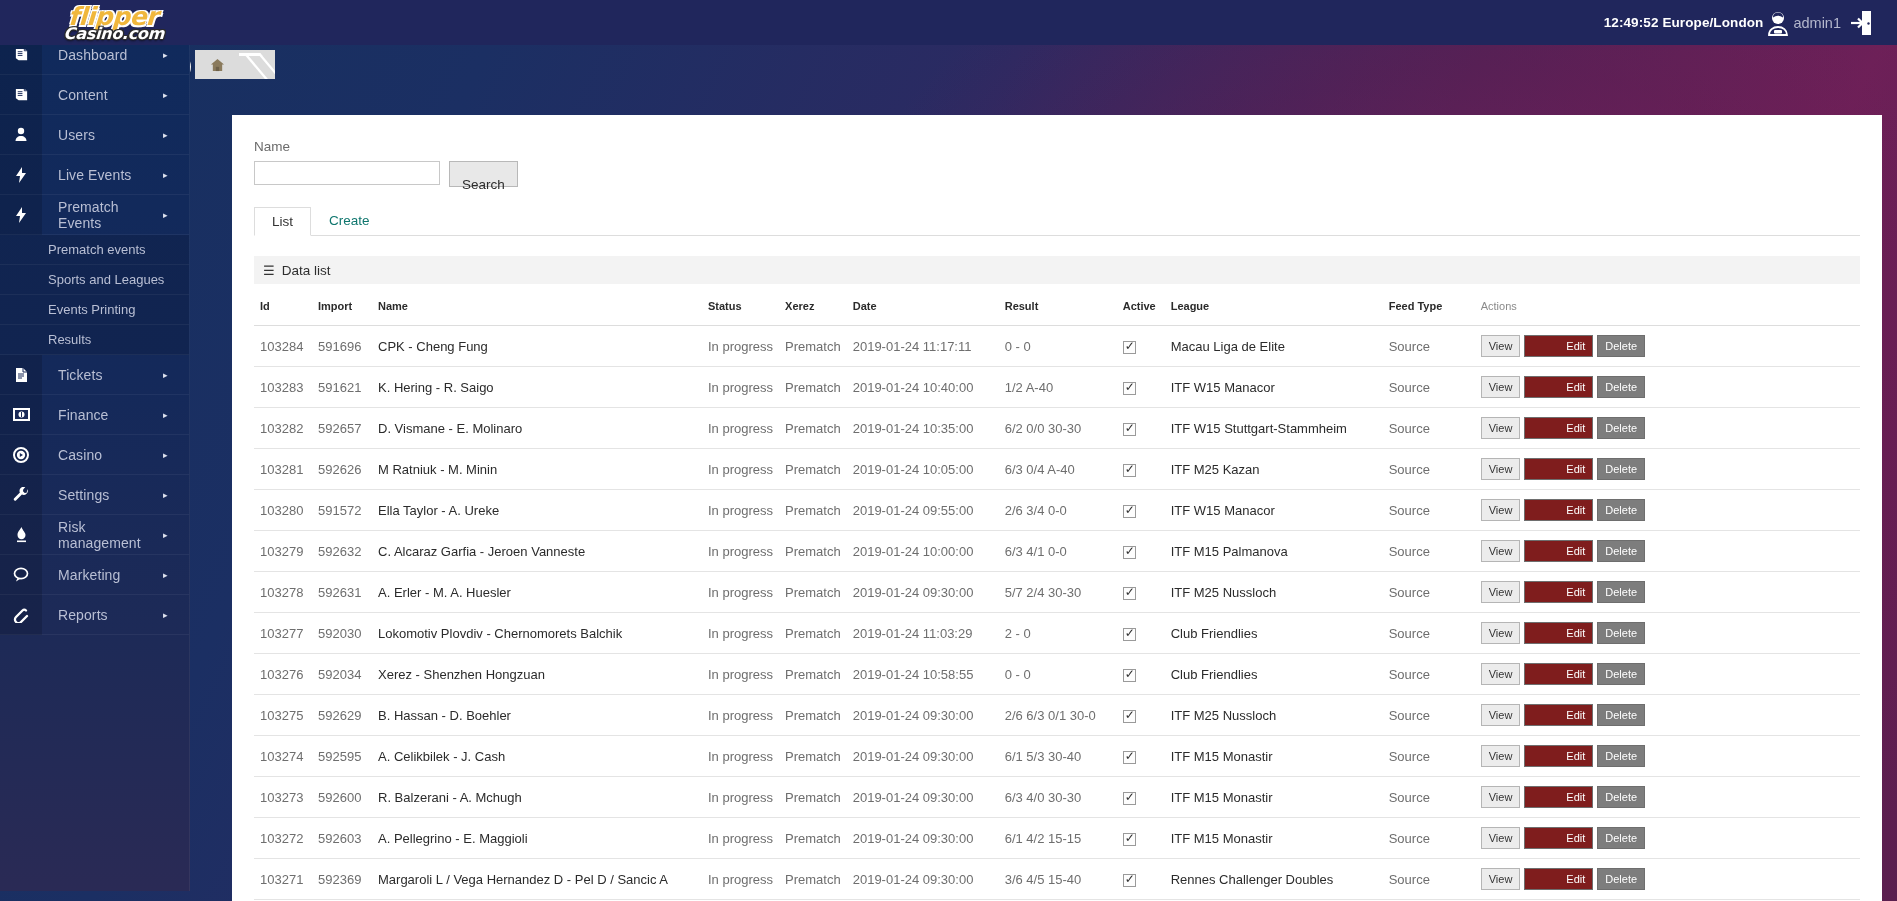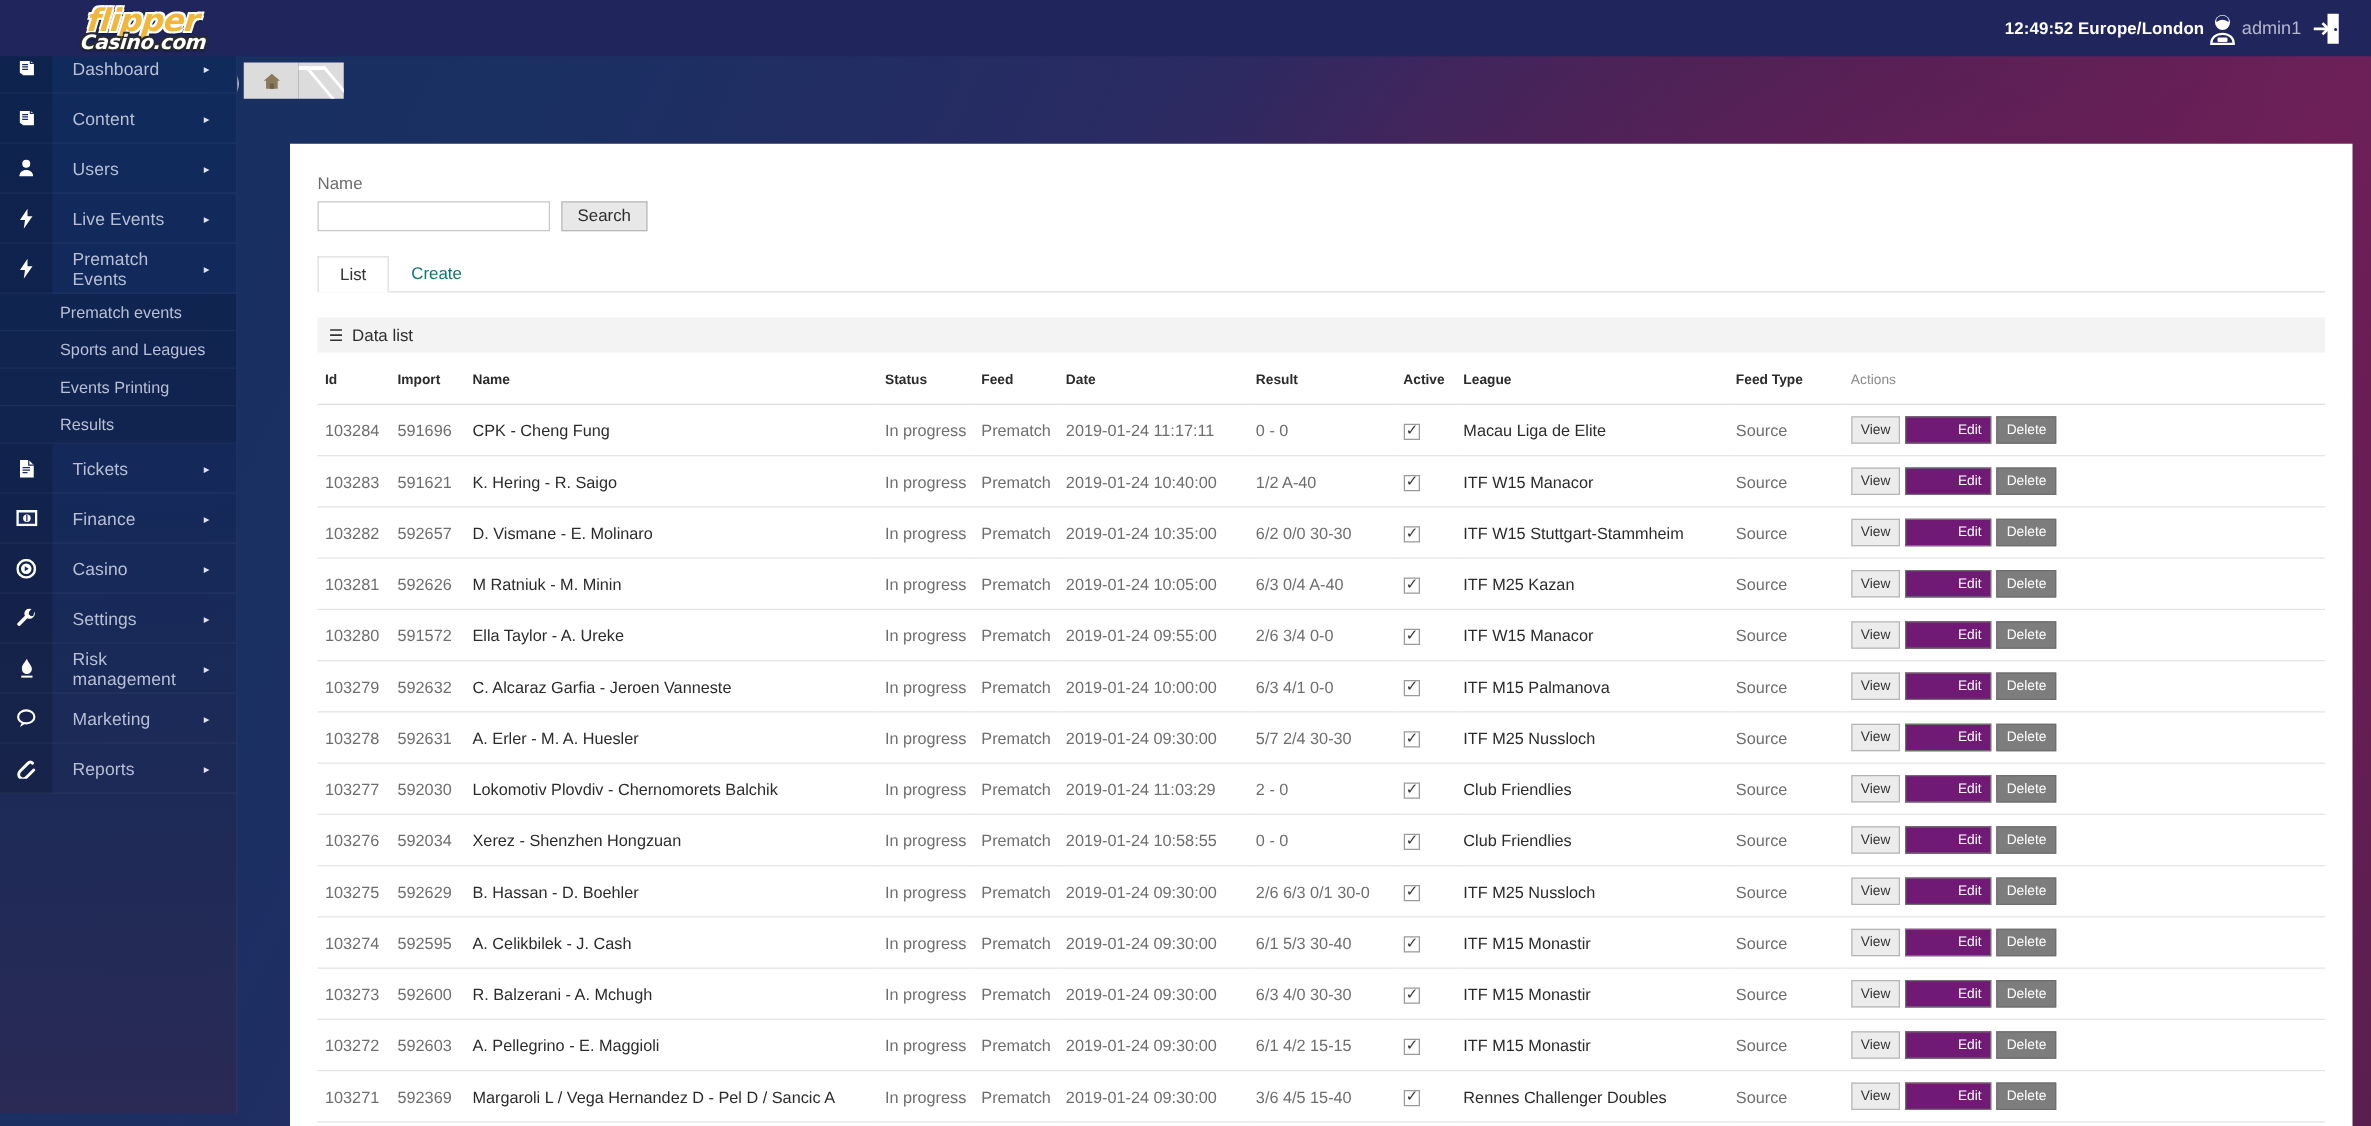--- a/index.html
+++ b/index.html
@@ -148,21 +148,21 @@
 
   .form-label { color: #6b6b6b; font-size: 13.5px; margin-bottom: 7px; }
   .form-row { display: flex; align-items: flex-start; gap: 9px; }
   .name-input {
     width: 186px; height: 24px;
     border: 1px solid #c8c8c8; background: #fff;
     font-family: "Liberation Sans", sans-serif; font-size: 13px;
     padding: 0 5px; color: #333; outline: none;
   }
   .search-btn {
-    height: 24px; padding: 0 12px;
+    height: 24px; padding: 12px 12px;
     background: #e8e8e8; border: 1px solid #b8b8b8;
     font-family: "Liberation Sans", sans-serif; font-size: 13.5px;
     color: #2c2c2c; cursor: pointer; line-height: 22px;
   }
 
   
   .tabs {
     margin-top: 21px;
     display: flex; align-items: flex-end;
     border-bottom: 1px solid #dddddd;
@@ -232,21 +232,21 @@
     content: "✓"; position: absolute; left: 1px; top: -3px;
     font-size: 12px; color: #333; line-height: 14px;
   }
   .act-btns { display: flex; gap: 4px; }
   .btn-s {
     font-size: 11px; line-height: 14px;
     padding: 3px 7px; border: 1px solid #a8a8a8;
     cursor: pointer; font-family: "Liberation Sans", sans-serif;
   }
   .btn-view   { background: #ececec; color: #333; border-color: #b5b5b5; }
-  .btn-edit   { background: #701a75; color: #fff; border-color: #6e6e6e; padding-left: 41px; }
+  .btn-edit   { background: #7f1d1d; color: #fff; border-color: #6e6e6e; padding-left: 41px; }
   .btn-delete { background: #7d7d7d; color: #fff; border-color: #6e6e6e; text-align: center; }
 </style>
 </head>
 <body>
 
 <div class="page-bg"></div>
 
 <div class="topbar">
   <div class="logo">
     <div class="logo-top">flipper</div>
@@ -471,21 +471,21 @@
         <col class="col-league">
           <col class="col-feed">
           <col>
       </colgroup>
       <thead>
         <tr>
           <th>Id</th>
           <th>Import</th>
           <th>Name</th>
           <th>Status</th>
-          <th>Feed</th>
+          <th>Xerez</th>
           <th>Date</th>
           <th>Result</th>
           <th>Active</th>
           <th>League</th>
           <th>Feed Type</th>
           <th class="actions-th">Actions</th>
         </tr>
       </thead>
       <tbody>
           <tr>

